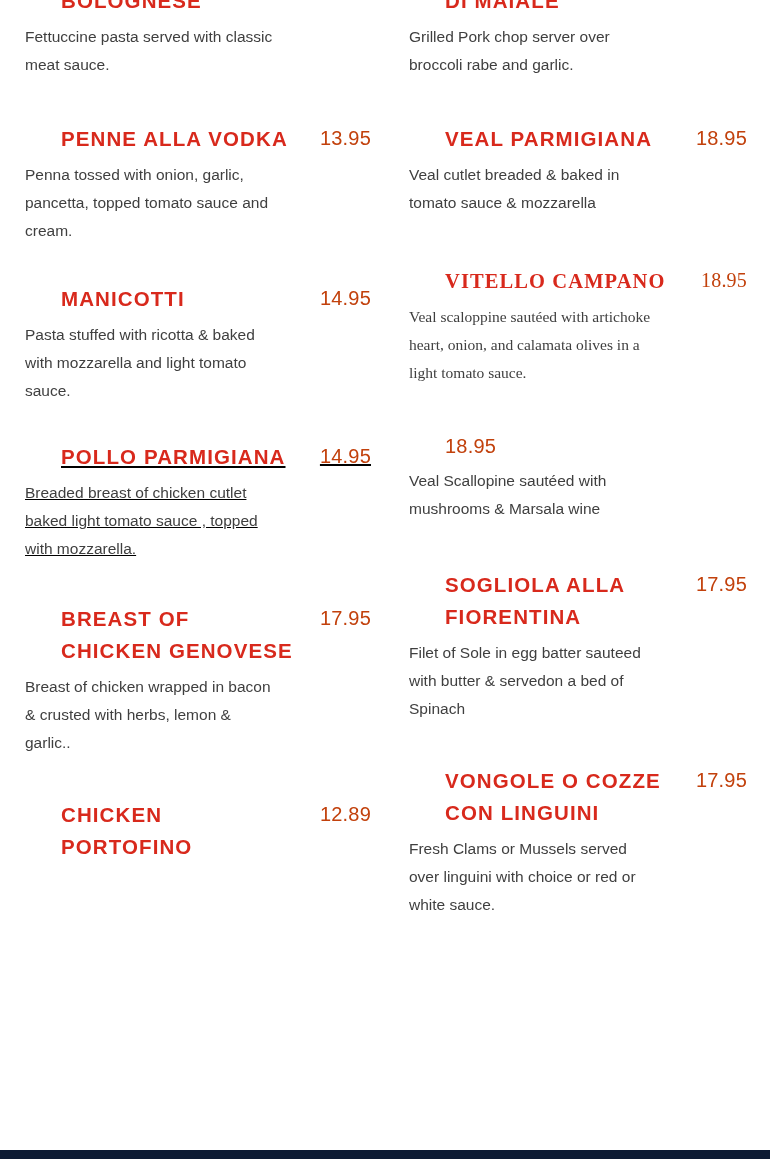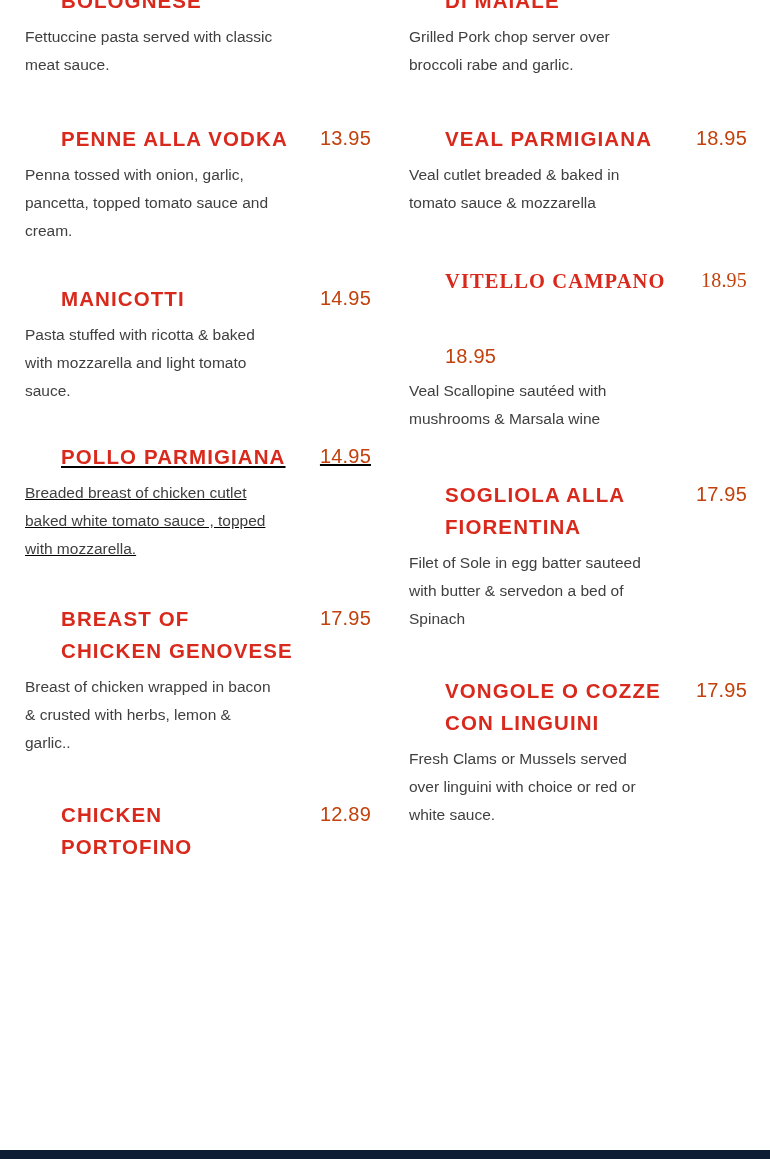--- a/index.html
+++ b/index.html
@@ -111,21 +111,21 @@
         <div class="item-price">14.95</div>
       </div>
       <div class="item-desc">Pasta stuffed with ricotta &amp; baked with mozzarella and light tomato sauce.</div>
     </div>
 
     <div class="item" style="margin-top:36px;text-decoration:underline;">
       <div class="item-head">
         <div class="item-name">POLLO PARMIGIANA</div>
         <div class="item-price">14.95</div>
       </div>
-      <div class="item-desc">Breaded breast of chicken cutlet  baked white tomato sauce , topped with mozzarella.</div>
+      <div class="item-desc">Breaded breast of chicken cutlet  baked light tomato sauce , topped with mozzarella.</div>
     </div>
 
     <div class="item" style="margin-top:40px;">
       <div class="item-head">
         <div class="item-name">BREAST OF CHICKEN GENOVESE</div>
         <div class="item-price">17.95</div>
       </div>
       <div class="item-desc">Breast of chicken wrapped in bacon &amp; crusted with herbs, lemon &amp; garlic..</div>
     </div>
 
@@ -154,20 +154,21 @@
         <div class="item-price">18.95</div>
       </div>
       <div class="item-desc">Veal cutlet breaded &amp; baked in tomato sauce  &amp; mozzarella</div>
     </div>
 
     <div class="item" style="margin-top:48px;font-family:Liberation Serif, serif;">
       <div class="item-head">
         <div class="item-name">VITELLO CAMPANO</div>
         <div class="item-price">18.95</div>
       </div>
+      <div class="item-desc">Veal scaloppine sautéed with artichoke heart, onion, and calamata olives in a light tomato sauce.</div>
     </div>
 
     <div class="item" style="margin-top:44px;">
       <div class="item-head">
         <div class="item-price">18.95</div>
       </div>
       <div class="item-desc">Veal Scallopine sautéed with mushrooms &amp; Marsala wine</div>
     </div>
 
     <div class="item" style="margin-top:46px;">

